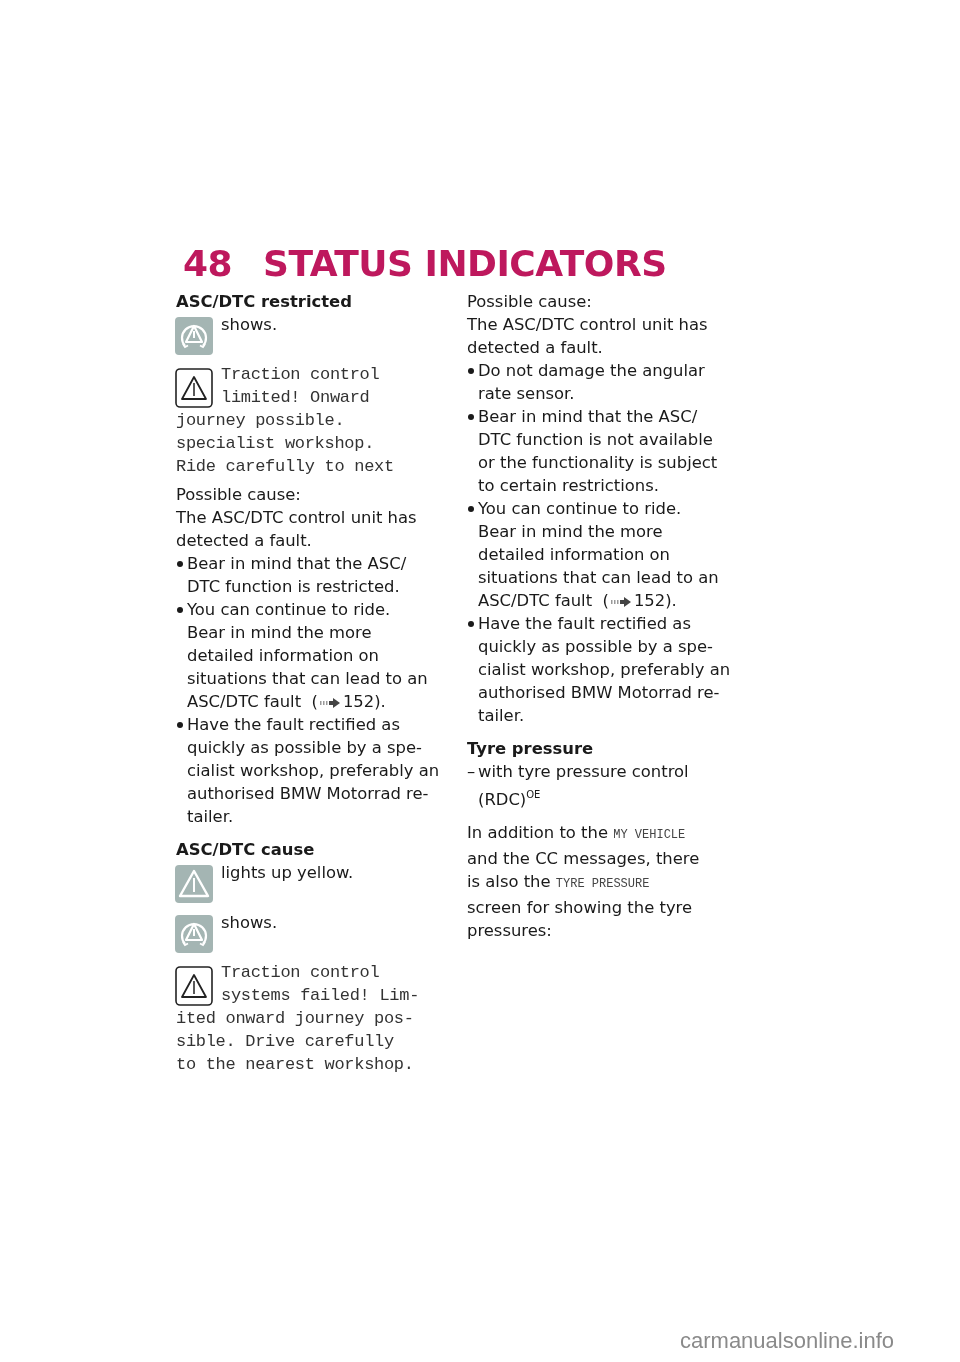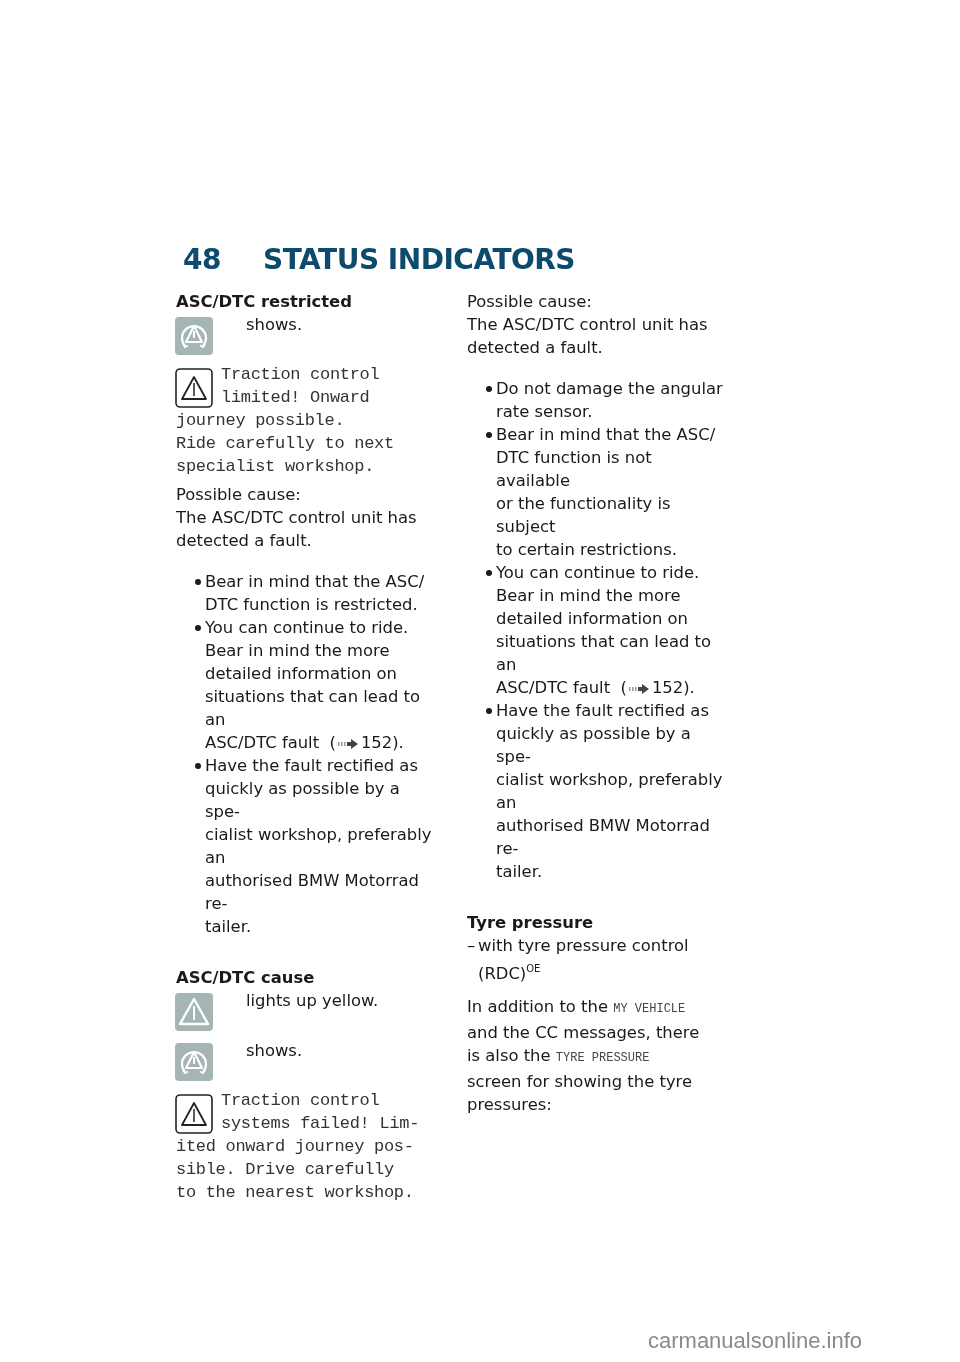--- a/index.html
+++ b/index.html
@@ -1,41 +1,41 @@
 <!DOCTYPE html>
 <html><head>
 <meta charset="utf-8">
 <style>
   html, body { margin: 0; padding: 0; background: #ffffff; }
   body { width: 960px; height: 1362px; position: relative; overflow: hidden;
          font-family: "DejaVu Sans", "Liberation Sans", sans-serif; color: #1a1a1a; }
   .page-header { position: absolute; left: 183px; top: 243px; font-family: "DejaVu Sans", sans-serif;
-                 font-weight: bold; font-size: 28px; letter-spacing: -0.5px; color: #0c4a6e; white-space: nowrap; }
+                 font-weight: bold; font-size: 36px; letter-spacing: -0.5px; color: #be185d; white-space: nowrap; }
   .page-header .num { display: inline-block; width: 80px; }
   .col { position: absolute; top: 290px; width: 275px; font-size: 16.4px; line-height: 23px; }
   .col.left { left: 176px; }
   .col.right { left: 467px; }
   .h2 { font-weight: bold; font-size: 16.4px; margin: 0; line-height: 23px; }
   p { margin: 0; }
-  .iconline { position: relative; padding-left: 70px; min-height: 40px; margin-bottom: 10px; }
+  .iconline { position: relative; padding-left: 45px; min-height: 40px; margin-bottom: 10px; }
   .iconline .ico { position: absolute; left: -1px; top: 4px; width: 38px; height: 38px; }
   .mono { font-family: "Liberation Mono", "DejaVu Sans Mono", monospace; font-size: 17px; line-height: 23px; color: #333; letter-spacing: -0.3px; }
   .msg { position: relative; margin-bottom: 5px; }
   .msg .ico { position: absolute; left: -1px; top: 5px; width: 38px; height: 40px; }
   .msg .first { padding-left: 45px; font-family: Liberation Mono, monospace; }
-  ul { list-style: none; margin: 18px; padding: 0; }
+  ul { list-style: none; margin: 0; padding: 0; }
   li { position: relative; padding-left: 11px; }
   li::before { content: ""; position: absolute; left: 1px; top: 9px; width: 6px; height: 6px; border-radius: 50%; background: #1a1a1a; }
   .gap { height: 10px; }
   .dash { position: relative; padding-left: 11px; }
   .dash .d { position: absolute; left: 0; }
   sup { font-size: 10px; vertical-align: 7px; margin-left: 0; }
   .inline-mono { font-family: "Liberation Mono", "DejaVu Sans Mono", monospace; font-size: 12px; color: #444; text-align: center; }
   .ref-arrow { display: inline-block; vertical-align: middle; margin: 0 3px 0 2px; }
-  .watermark { position: absolute; left: 648px; top: 1328px; font-family: "Liberation Sans", sans-serif;
+  .watermark { position: absolute; left: 680px; top: 1328px; font-family: "Liberation Sans", sans-serif;
                font-size: 22px; color: #8a8a8a; }
 </style>
 </head>
 <body>
 
 <svg width="0" height="0" style="position:absolute">
   <defs>
     <symbol id="sym-asc" viewBox="0 0 38 38">
       <rect x="0" y="0" width="38" height="38" rx="4" fill="#a4b5b3"></rect>
       <path d="M10 29 A12 12 0 1 1 28 29" fill="none" stroke="#fff" stroke-width="2.2"></path>
@@ -71,22 +71,22 @@
     <span>shows.</span>
   </div>
 
   <div class="msg mono">
     <svg class="ico">
         <use href="#sym-tri-outline"></use>
       </svg>
     <div class="first">Traction control</div>
     <div class="first">limited! Onward</div>
     <div>journey possible.</div>
+    <div>specialist workshop.</div>
     <div>Ride carefully to next</div>
-    <div>specialist workshop.</div>
   </div>
 
   <p>Possible cause:</p>
   <p><span>The ASC/DTC control unit has</span><br><span>detected a fault.</span></p>
 
   <ul>
     <li>
       <span>Bear in mind that the ASC/</span><br><span>DTC function is restricted.</span>
     </li>
     <li>

